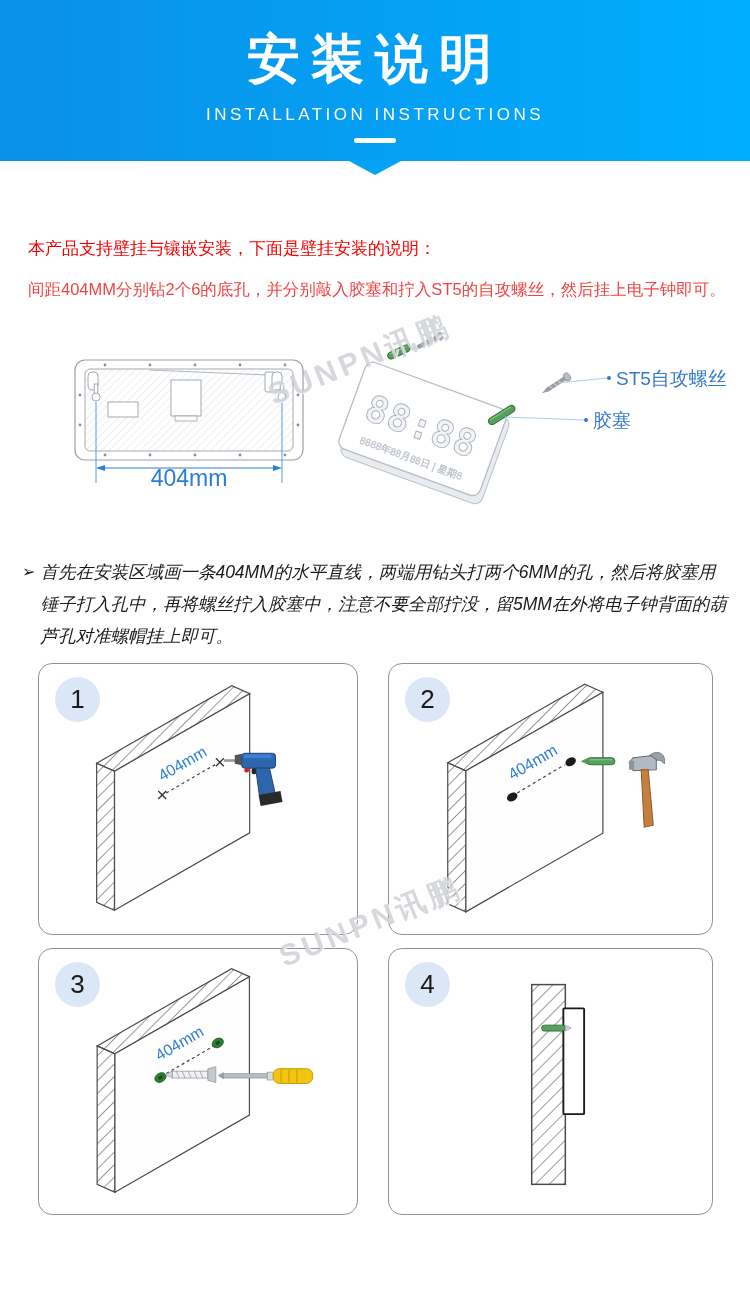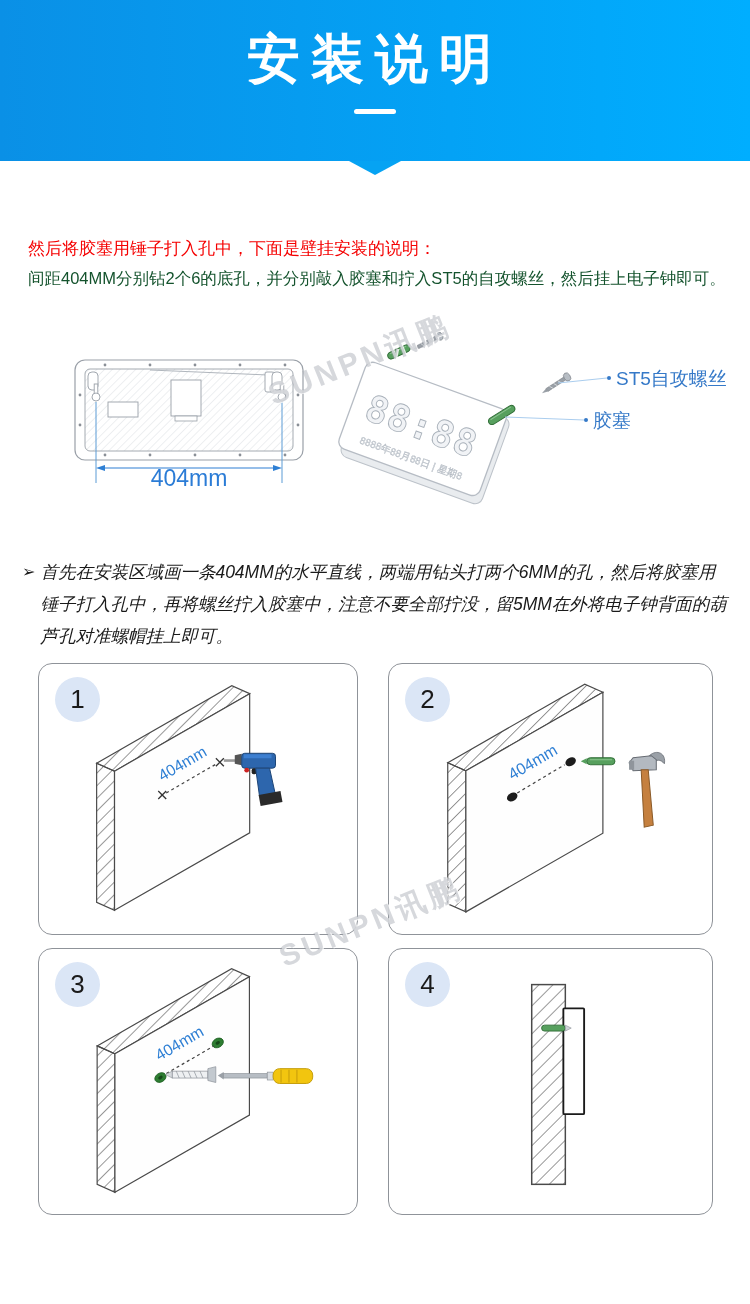--- a/index.html
+++ b/index.html
@@ -10,21 +10,21 @@
   .banner { position:absolute; left:0; top:0; width:750px; height:161px;
             background:linear-gradient(90deg,#0a90e6,#00aeff); text-align:center; }
   .banner::after { content:""; position:absolute; left:50%; top:161px; transform:translateX(-50%);
             width:0; height:0; border:solid transparent; border-width:14px 26px 0 26px;
             border-top-color:#06a3f3; }
   .banner-title { padding-top:24px; color:#fff; font-size:53px; font-weight:bold; letter-spacing:11px; }
   .banner-sub { margin-top:9px; color:#fff; font-size:17px; letter-spacing:3.5px; }
   .banner-bar { width:42px; height:5px; background:#fff; border-radius:2.5px; margin:13px auto 0; }
 
   .red-note { position:absolute; left:28px; top:237px; color:#f50000; font-size:17px; }
-  .drill-note { position:absolute; left:28px; top:268px; color:#14532d; font-size:16.5px; }
+  .drill-note { position:absolute; left:28px; top:279px; color:#ef4444; font-size:16.5px; }
 
   .main-diagram { position:absolute; left:0; top:310px; }
 
   .bullet-para { position:absolute; left:22px; top:556px; width:708px; display:flex;
                  font-size:17.5px; line-height:32px; color:#1a1a1a; }
   .bullet-marker { flex:0 0 auto; margin-right:5px; font-size:16px; }
   .bullet-text { flex:1 1 auto;font-style:italic; }
 
   .panels { position:absolute; left:38px; top:663px; display:grid;
             grid-template-columns:320px 325px; grid-template-rows:272px 267px; gap:13px 30px; }
@@ -44,24 +44,25 @@
   text { font-family:"Liberation Sans", sans-serif; }
   .seg { font-family:"DejaVu Sans Mono", monospace; }
 </style>
 </head>
 <body>
 
 <div class="page">
 
   <div class="banner">
     <div class="banner-title">安装说明</div>
+    <div class="banner-sub">INSTALLATION INSTRUCTIONS</div>
     <div class="banner-bar"></div>
   </div>
 
-  <div class="red-note">然后将胶塞用锤子打入孔中，下面是壁挂安装的说明：</div>
+  <div class="red-note">本产品支持壁挂与镶嵌安装，下面是壁挂安装的说明：</div>
   <div class="drill-note">间距404MM分别钻2个6的底孔，并分别敲入胶塞和拧入ST5的自攻螺丝，然后挂上电子钟即可。</div>
 
   <svg class="main-diagram" width="750" height="245" viewBox="0 0 750 245">
     <defs>
       <pattern id="hv" width="5.5" height="5.5" patternUnits="userSpaceOnUse" patternTransform="rotate(45)">
         <line x1="0" y1="0" x2="0" y2="5.5" stroke="#c4cad1" stroke-width="0.6"></line>
       </pattern>
     </defs>
 
     <g>

